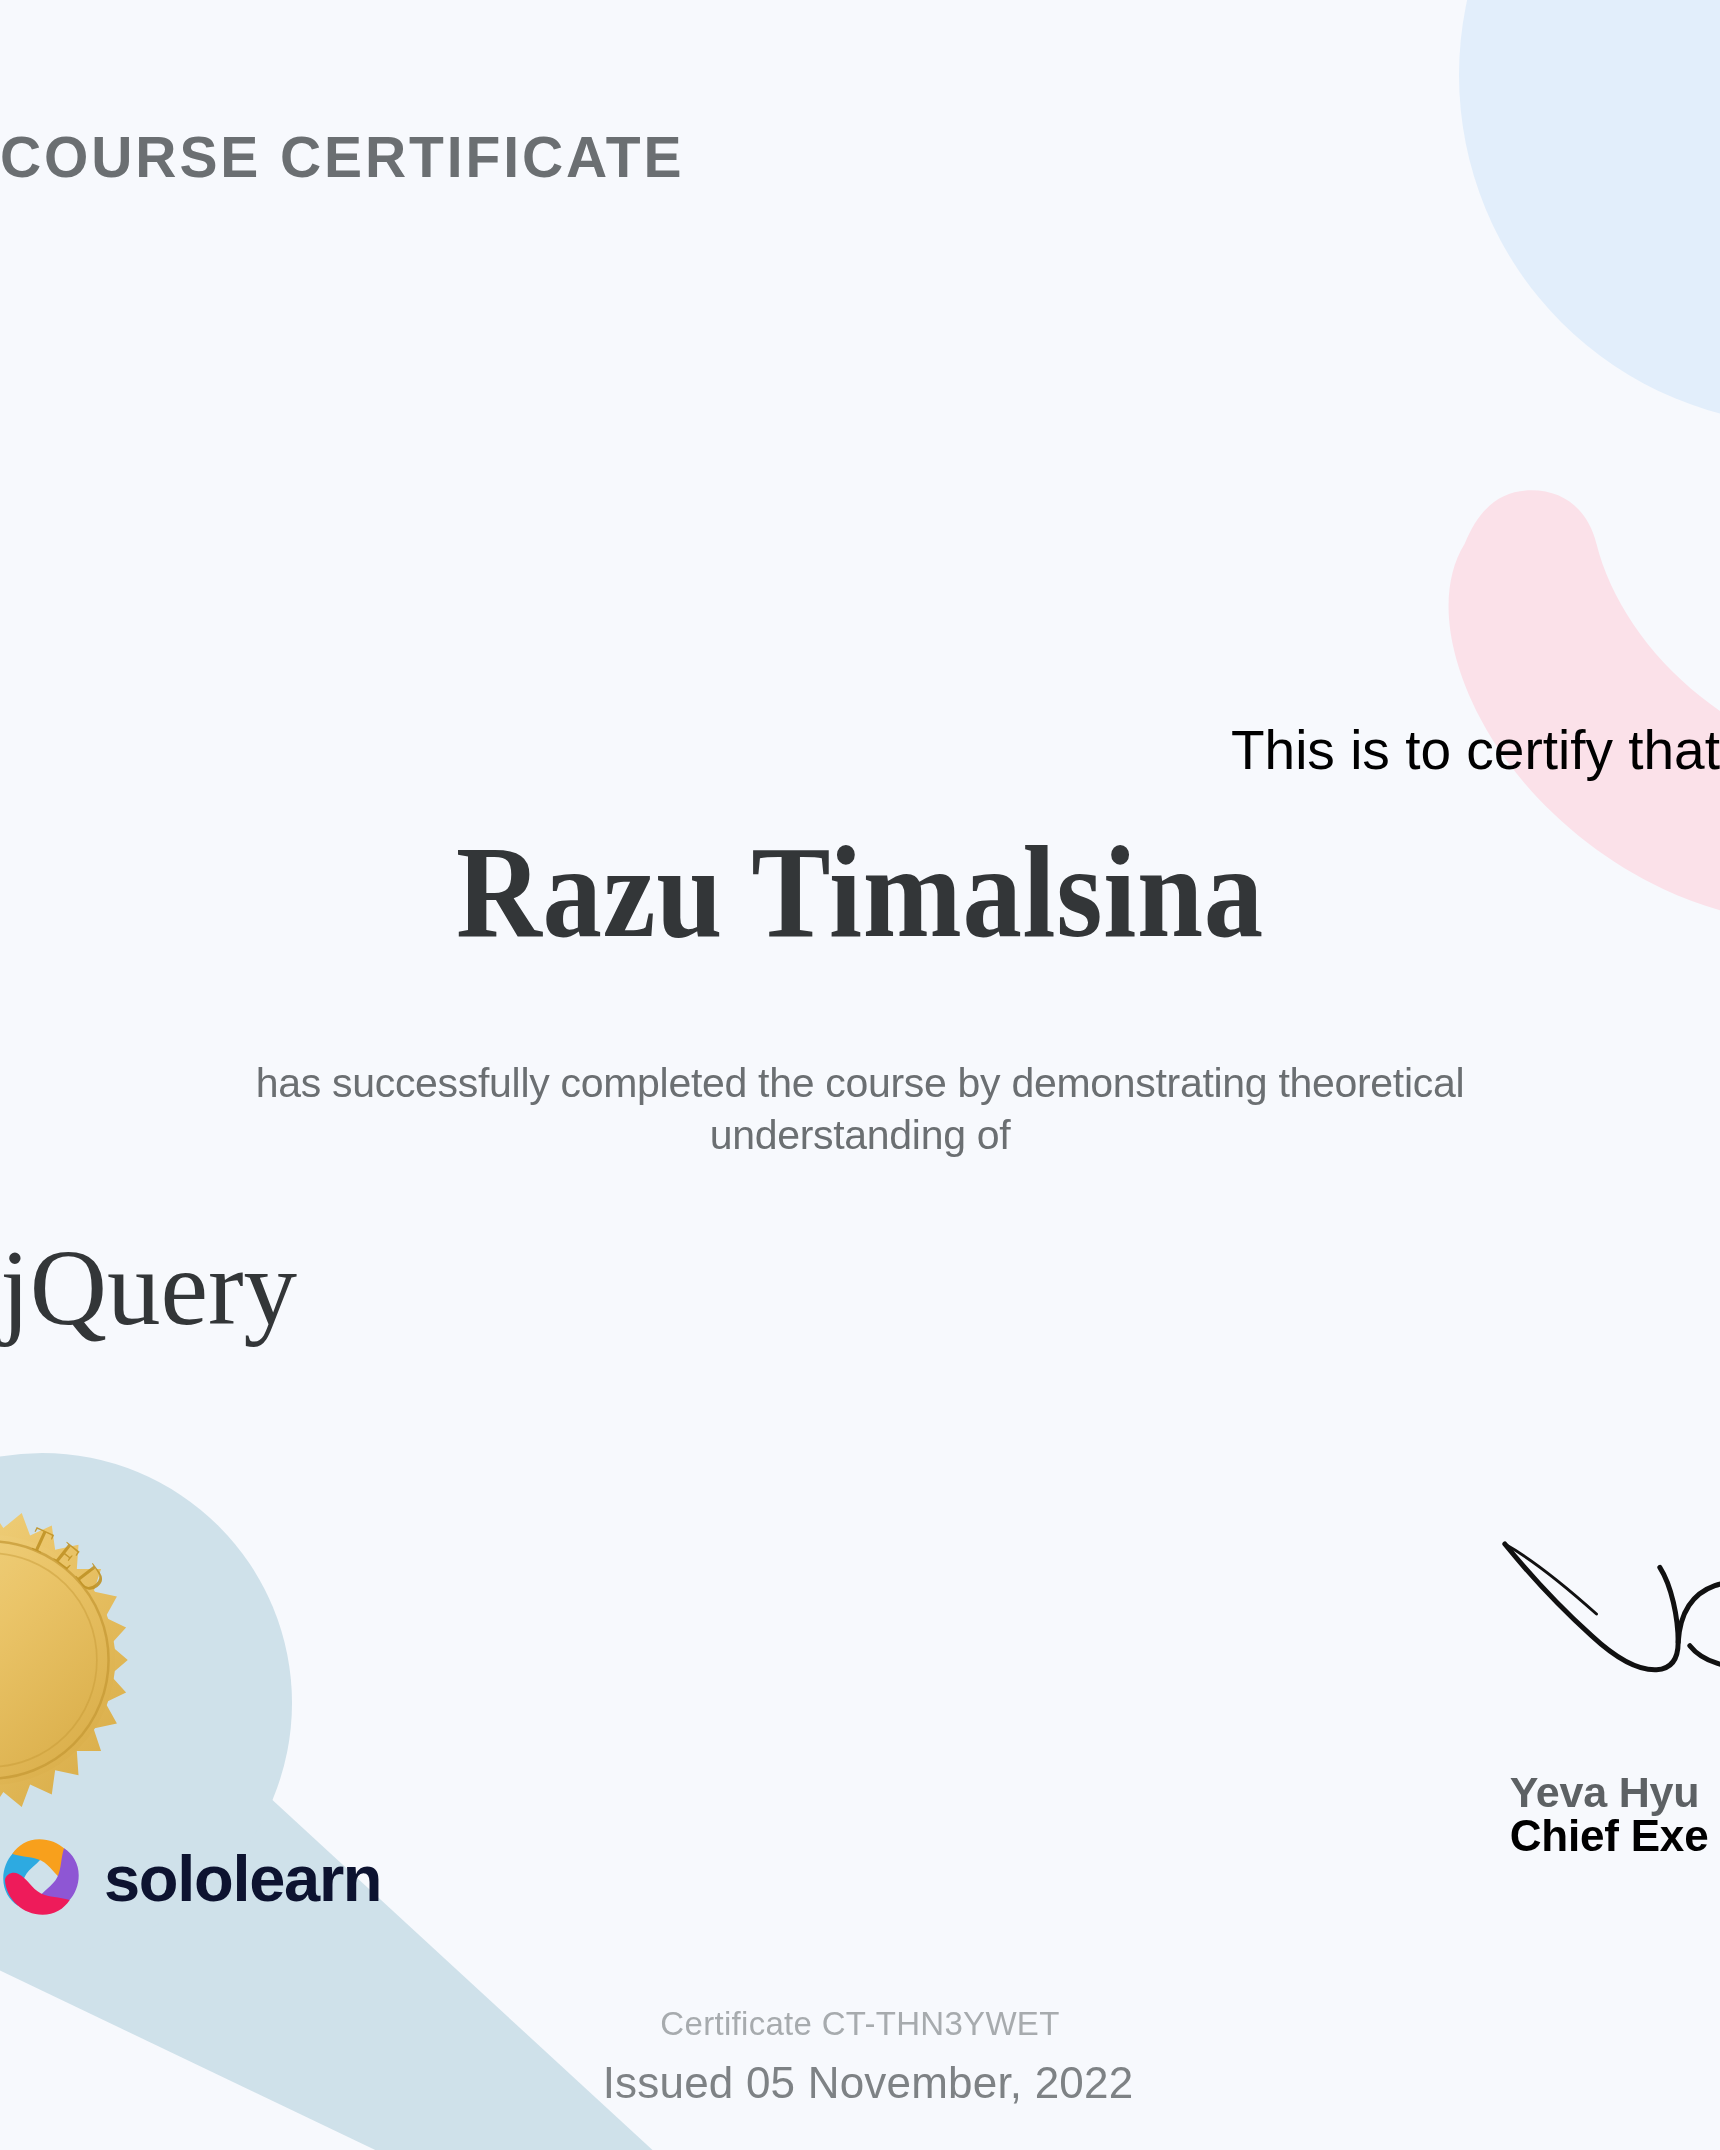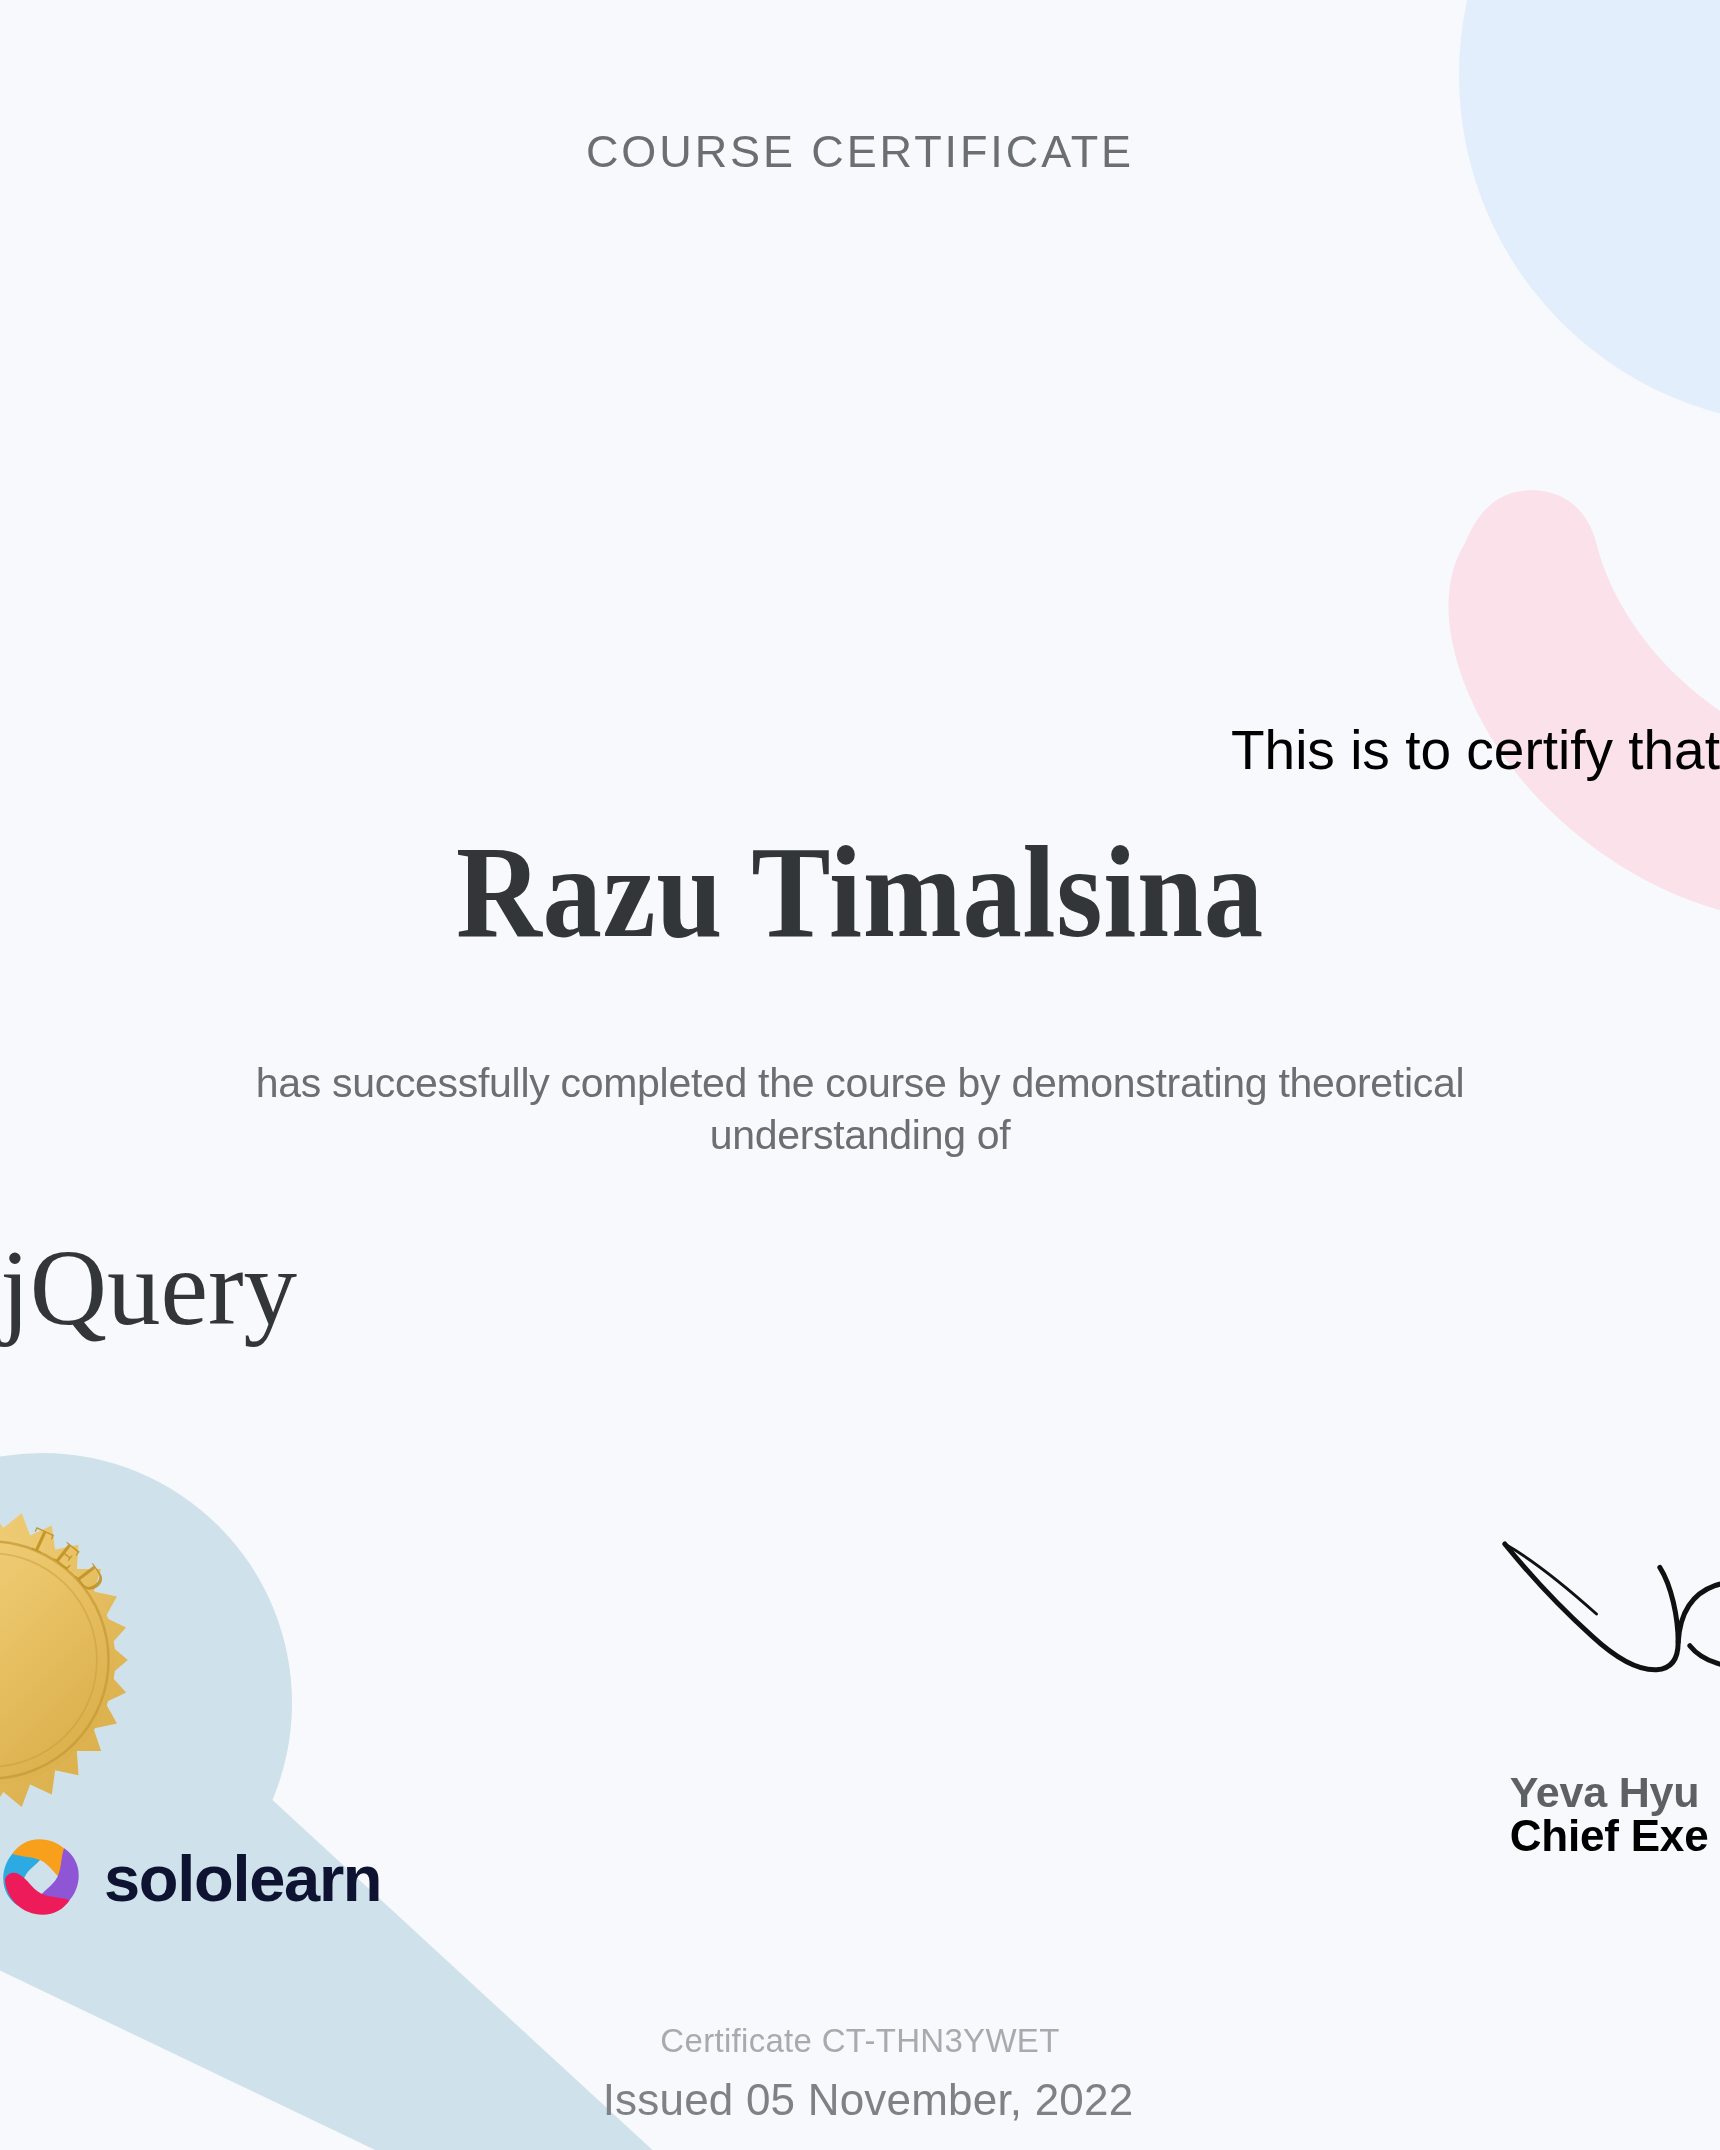--- a/index.html
+++ b/index.html
@@ -63,23 +63,23 @@
     position: absolute;
     inset: 0;
     z-index: 5;
   }
 
   #doc-title {
     position: absolute;
     top: 129px;
     left: 0;
     width: 100%;
-    text-align: center;
-    font-size: 45px;
-    font-weight: 400;
+    text-align: left;
+    font-size: 57px;
+    font-weight: 700;
     letter-spacing: 2.9px;
     color: #6b6f72;
     line-height: 1;
   }
 
   #certify-line {
     position: absolute;
     top: 717px;
     left: 0;
     width: 100%;
@@ -194,21 +194,20 @@
     top: 1998px;
     left: 0;
     width: 100%;
     text-align: center;
   }
   #certificate-id {
     font-size: 33px;
     color: #a7abae;
     letter-spacing: 0.3px;
     line-height: 1.55;
-    margin-top: 17px;
   }
   #issue-date {
     font-size: 44px;
     color: #7e8285;
     letter-spacing: 0.2px;
     line-height: 1.55;
     padding-left: 16px;
   }
 </style>
 </head>

